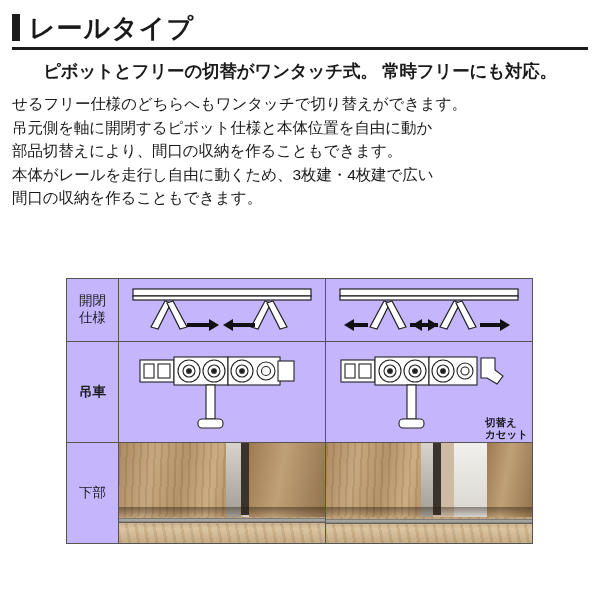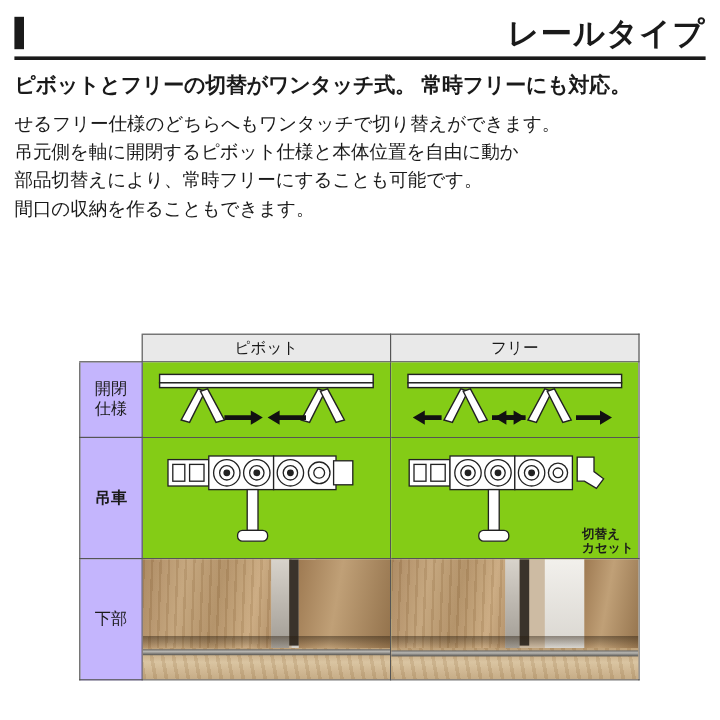--- a/index.html
+++ b/index.html
@@ -22,21 +22,20 @@
     padding: 14px 12px 0 12px;
   }
 
   
   .title-row {
     display: flex;
     align-items: center;
     gap: 9px;
     padding-bottom: 6px;
     border-bottom: 3px solid #1a1a1a;
-    justify-content: space-between;
   }
   .title-bar {
     width: 8px;
     height: 27px;
     background: #1a1a1a;
     flex: 0 0 auto;
   }
   .title-text {
     font-size: 26px;
     font-weight: bold;
@@ -45,21 +44,21 @@
   }
 
   
   .lead {
     margin-top: 10px;
     font-size: 17.5px;
     font-weight: bold;
     line-height: 1.33;
     letter-spacing: -0.2px;
   }
-  .lead div { white-space: nowrap; }
+  .lead div { white-space: nowrap; text-align: center; }
 
   
   .body-copy {
     margin-top: 9px;
     font-size: 15.5px;
     line-height: 1.52;
     letter-spacing: -0.1px;
   }
   .body-copy div { white-space: nowrap; }
 
@@ -86,21 +85,21 @@
     font-size: 13px;
     font-weight: normal;
     color: #1a1a1a;
   }
   .hdr-blank { background: #ffffff !important; border-left: none !important; border-top: none !important; }
   .row-label {
     font-size: 13.5px;
     line-height: 1.25;
     background: #c4b5fd;
   }
-  .cell { position: relative; background: #84cc16; }
+  .cell { position: relative; background: #c4b5fd; }
   .r1 td { height: 62px; }
   .r2 td { height: 100px; font-weight: bold; }
   .r3 td { height: 100px; }
 
   
   .rail-svg, .car-svg { display: block; margin: 0 auto; }
 
   
   .photo {
     position: relative;
@@ -174,36 +173,32 @@
     <div class="title-text">レールタイプ</div>
   </div>
 
   <div class="lead">
     <div>ピボットとフリーの切替がワンタッチ式。 常時フリーにも対応。</div>
   </div>
 
   <div class="body-copy">
     <div>せるフリー仕様のどちらへもワンタッチで切り替えができます。</div>
     <div>吊元側を軸に開閉するピボット仕様と本体位置を自由に動か</div>
-    <div>部品切替えにより、常時フリーにすることも可能です。</div>
+    <div>部品切替えにより、間口の収納を作ることもできます。</div>
+    <div>本体がレールを走行し自由に動くため、3枚建・4枚建で広い</div>
     <div>間口の収納を作ることもできます。</div>
   </div>
 
   <table class="spec-table">
     <colgroup>
       <col class="col-label">
         <col class="col-cell">
         <col class="col-cell">
     </colgroup>
     <tbody>
-      <tr class="hdr-row">
-        <td class="hdr-blank"></td>
-        <td>ピボット</td>
-        <td>フリー</td>
-      </tr>
 
       <tr class="r1">
         <td class="row-label">
           <div>開閉</div>
           <div>仕様</div>
         </td>
         <td class="cell">
           <svg class="rail-svg" width="195" height="58" viewBox="0 0 195 58">
 
             <rect x="8" y="8" width="178" height="7" fill="#fff" stroke="#222" stroke-width="1.2"></rect>

